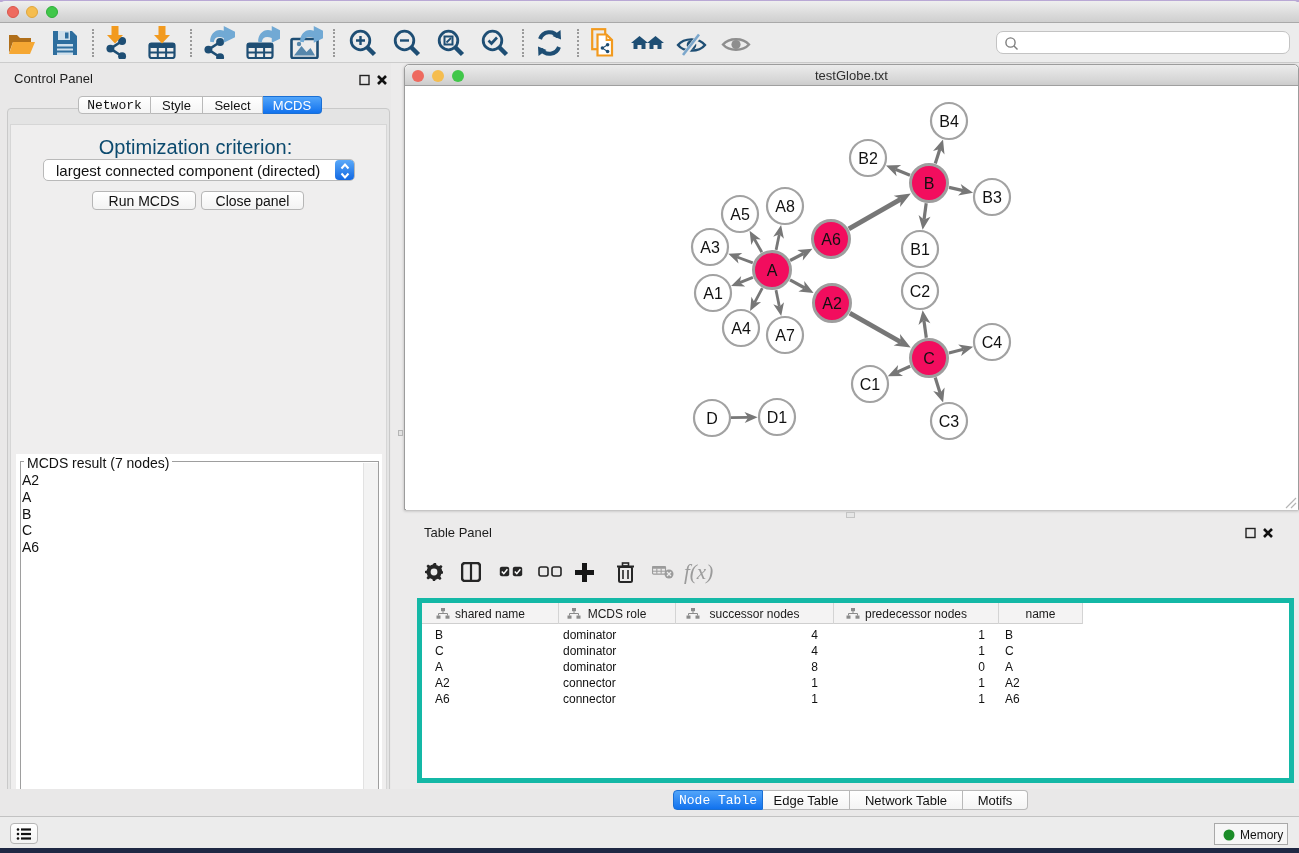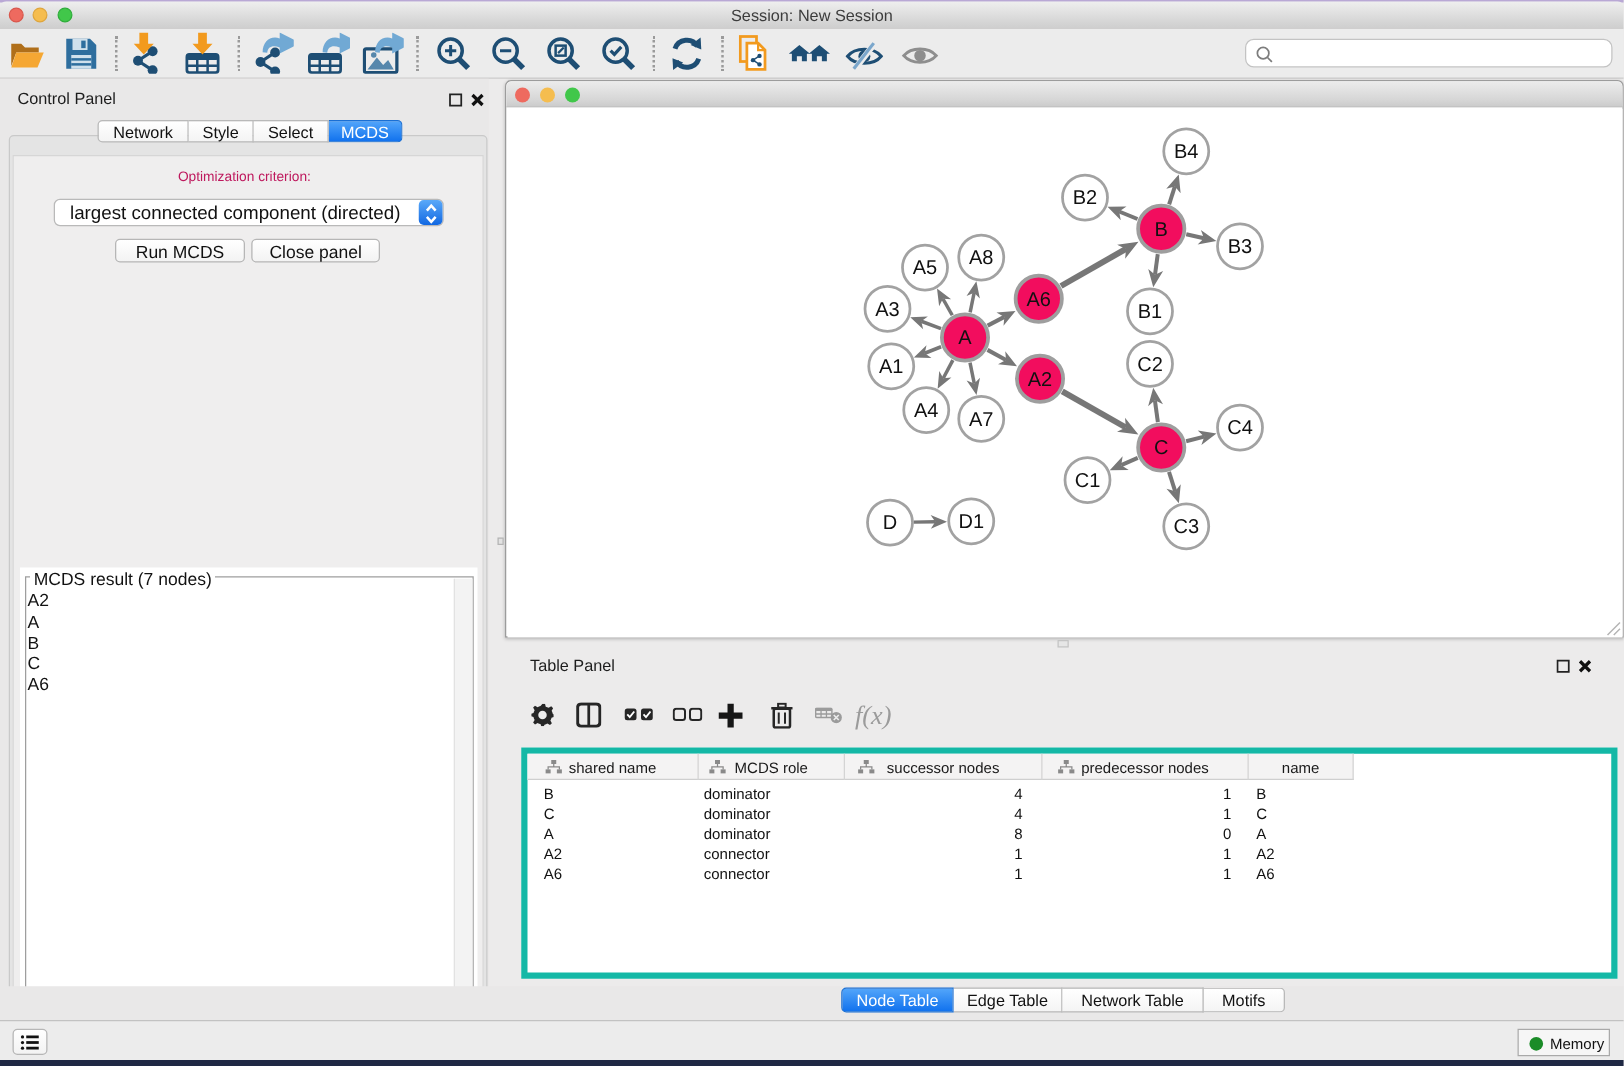--- a/index.html
+++ b/index.html
@@ -22,25 +22,25 @@
 
 
 #cpanel { left:0; top:63px; width:391px; height:753px; background:#e9e8e8; }
 #cp-title { left:14px; top:71px; font-size:13px; color:#1d1d1d; }
 .winbtns { position:absolute; font-size:12px; color:#111; }
 #cp-outer { left:7px; top:108px; width:383px; height:695px; background:#e4e4e4; border:1px solid #c9c9c9; border-radius:4px; }
 #cp-inner { left:10px; top:124px; width:377px; height:676px; background:#efeeee; border:1px solid #d6d6d6; }
 .tabrow { position:absolute; display:flex; z-index:3; }
 .tab { height:20px; background:linear-gradient(#ffffff,#f4f4f4); border:1px solid #b9b9b9; border-left:none;
   font-size:13px; color:#111; text-align:center; line-height:20px; }
-.tab.first { border-left:1px solid #b9b9b9; border-radius:4px 0 0 4px; }
+.tab.first { border-left:1px solid #b9b9b9; border-radius:4px 0 0 4px;font-family:Liberation Mono, monospace; }
 .tab.last { border-radius:0 4px 4px 0; }
 .tab.sel { background:linear-gradient(#52a5fa,#1172ee); color:#fff; border-color:#1a6fd4; }
 .tabrow.small .tab { height:18px; line-height:17px; }
-#opt-label { left:9px; top:136px; width:373px; text-align:center; font-size:11px; color:#be185d; }
+#opt-label { left:9px; top:136px; width:373px; text-align:center; font-size:20px; color:#0c4a6e; }
 #dropdown { left:43px; top:159px; width:312px; height:22px; background:#fff; border:1px solid #b9b9b9; border-radius:5px; }
 #dropdown .txt { position:absolute; left:12px; top:2px; font-size:15px; color:#111; }
 #dropdown .step { position:absolute; right:0px; top:0px; width:19px; height:20px; border-radius:4px;
   background:linear-gradient(#5aa9f9,#1268e2); }
 .btn { position:absolute; height:19px; background:linear-gradient(#ffffff,#f3f3f3); border:1px solid #b6b6b6;
   border-radius:4px; font-size:14px; color:#111; text-align:center; line-height:18px; }
 #mcds-box { left:16px; top:454px; width:366px; height:343px; background:#ffffff; }
 #mcds-border { left:20px; top:461px; width:359px; height:331px; border:1px solid #9e9e9e; background:#fff; }
 #mcds-label { left:24px; top:455px; font-size:14px; color:#111; background:#fff; padding:0 3px; }
 #mcds-list { left:22px; top:472px; font-size:14px; line-height:16.8px; color:#111; }
@@ -70,21 +70,20 @@
 #memorybtn { position:absolute; right:11px; top:6px; width:74px; height:22px; background:#f6f6f6;
   border:1px solid #a9a9a9; font-size:12px; color:#111; }
 #darkstrip { left:0; top:848px; width:1299px; height:5px; background:#1f2844; }
 </style></head>
 <body>
 <div class="abs" id="deskstrip"></div>
 <div class="abs" id="titlebar">
   <div class="tl" style="left:7px;background:#ee6a5f;border:0.5px solid #d9574c;"></div>
   <div class="tl" style="left:26px;background:#f5bd4f;border:0.5px solid #dfa63d;"></div>
   <div class="tl" style="left:46px;background:#41c74a;border:0.5px solid #2fae3b;"></div>
-  <div class="abs" id="title-text">Session: New Session</div>
 </div>
 
 <div class="abs" id="toolbar">
   <svg style="position:absolute;left:7px;top:6px" width="29" height="28" viewBox="0 0 29 28">
       <path d="M2 6 L10 6 L13 9 L24 9 L24 13 L6 13 L2 24 Z" fill="#b06f1a"></path>
       <path d="M6 13 L28 13 L23 25 L2 25 Z" fill="#f5a733"></path>
     </svg>
   <svg style="position:absolute;left:51px;top:6px" width="28" height="28" viewBox="0 0 28 28">
       <path d="M2 2 L21 2 L26 7 L26 26 L2 26 Z" fill="#2e6e9e"></path>
       <rect x="7" y="2" width="12" height="9" fill="#cfe0ec"></rect>
@@ -249,20 +248,21 @@
 <div class="abs" id="mcds-border"></div>
 <div class="abs" id="mcds-label">MCDS result (7 nodes)</div>
 <div class="abs" id="mcds-scroll"></div>
 <div class="abs" id="mcds-list">A2<br>A<br>B<br>C<br>A6</div>
 
 <div class="abs" id="netwin">
   <div id="net-titlebar">
     <div class="tl" style="position:absolute;width:12px;height:12px;border-radius:50%;top:5px;left:7px;background:#ee6a5f;"></div>
     <div class="tl" style="position:absolute;width:12px;height:12px;border-radius:50%;top:5px;left:27px;background:#f5bd4f;"></div>
     <div class="tl" style="position:absolute;width:12px;height:12px;border-radius:50%;top:5px;left:47px;background:#41c74a;"></div>
+    <div id="net-title">testGlobe.txt</div>
   </div>
   <div id="net-canvas">
     <svg width="892" height="423" viewBox="0 -2 892 423" font-family="Liberation Sans, sans-serif">
 <g stroke="#777777" fill="#777777">
 <line x1="355.8" y1="163.2" x2="348.3" y2="150.0" stroke-width="2.8"></line>
 <polygon points="343.6,141.8 354.9,150.4 348.3,150.0 345.3,155.9" stroke="none"></polygon>
 <line x1="370.1" y1="160.9" x2="373.3" y2="145.2" stroke-width="2.8"></line>
 <polygon points="375.1,136.0 377.9,149.8 373.3,145.2 367.2,147.7" stroke="none"></polygon>
 <line x1="346.8" y1="173.9" x2="331.0" y2="168.0" stroke-width="2.8"></line>
 <polygon points="322.2,164.7 336.3,164.1 331.0,168.0 332.5,174.4" stroke="none"></polygon>

